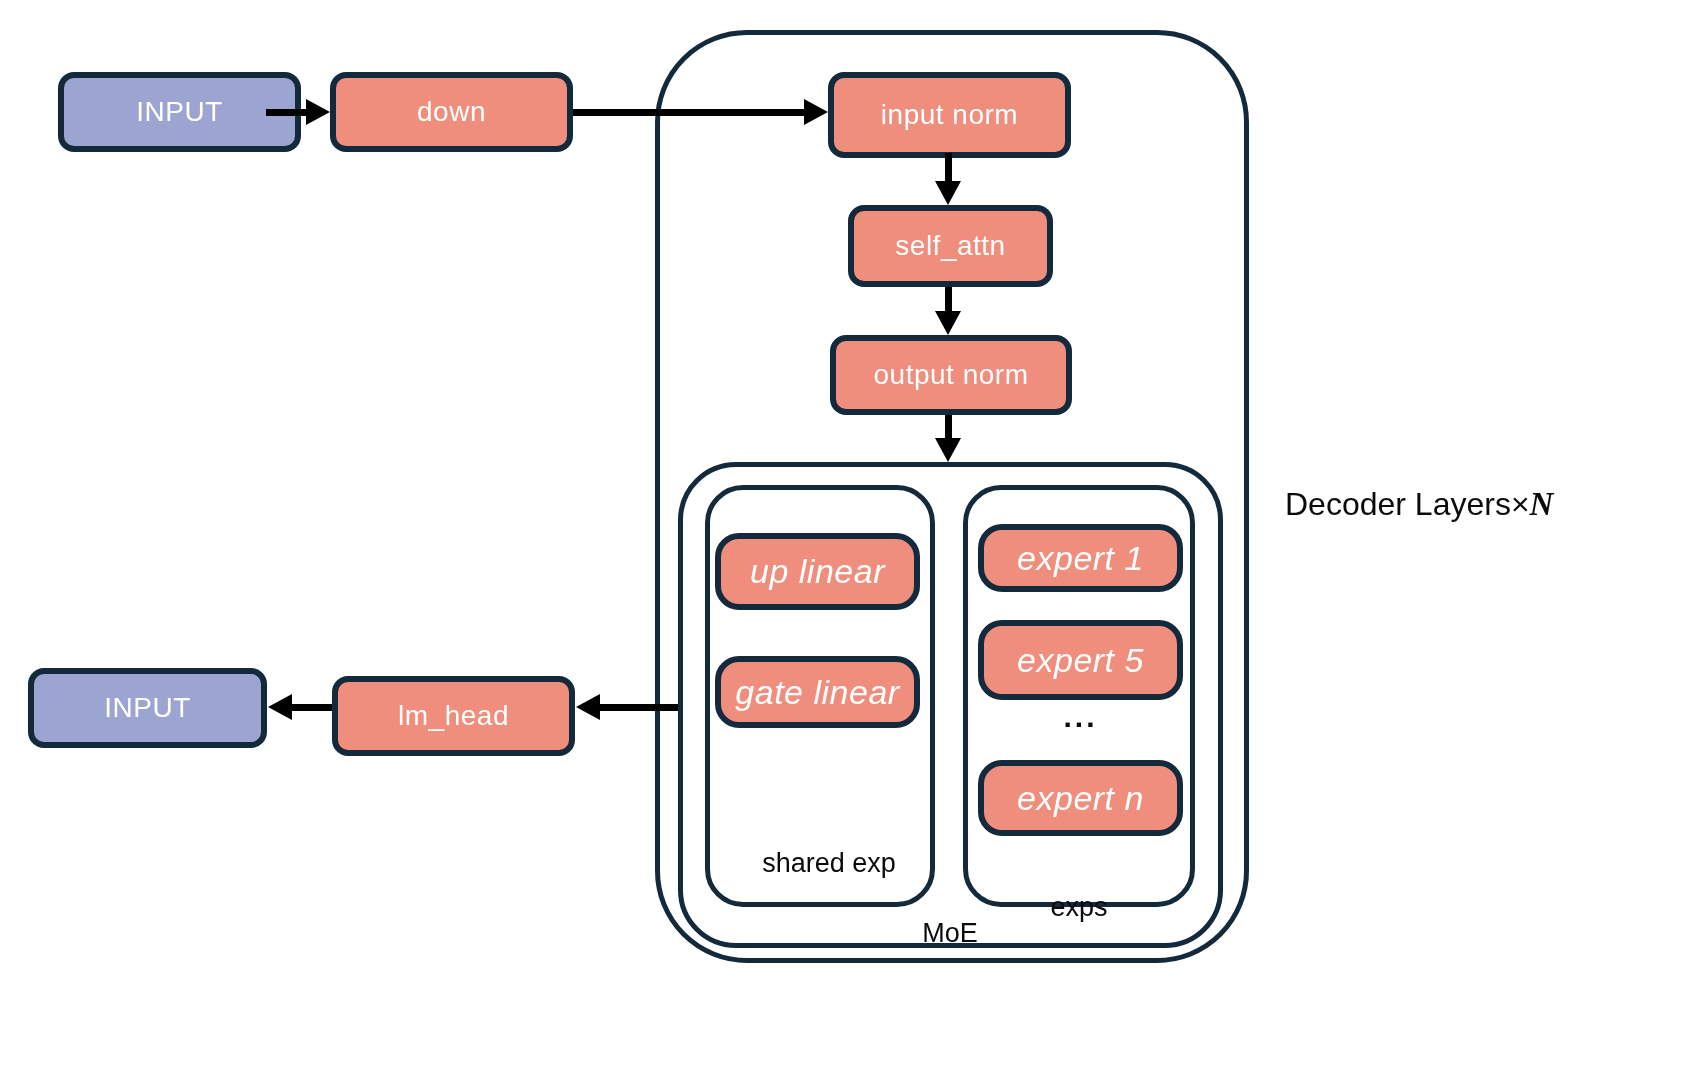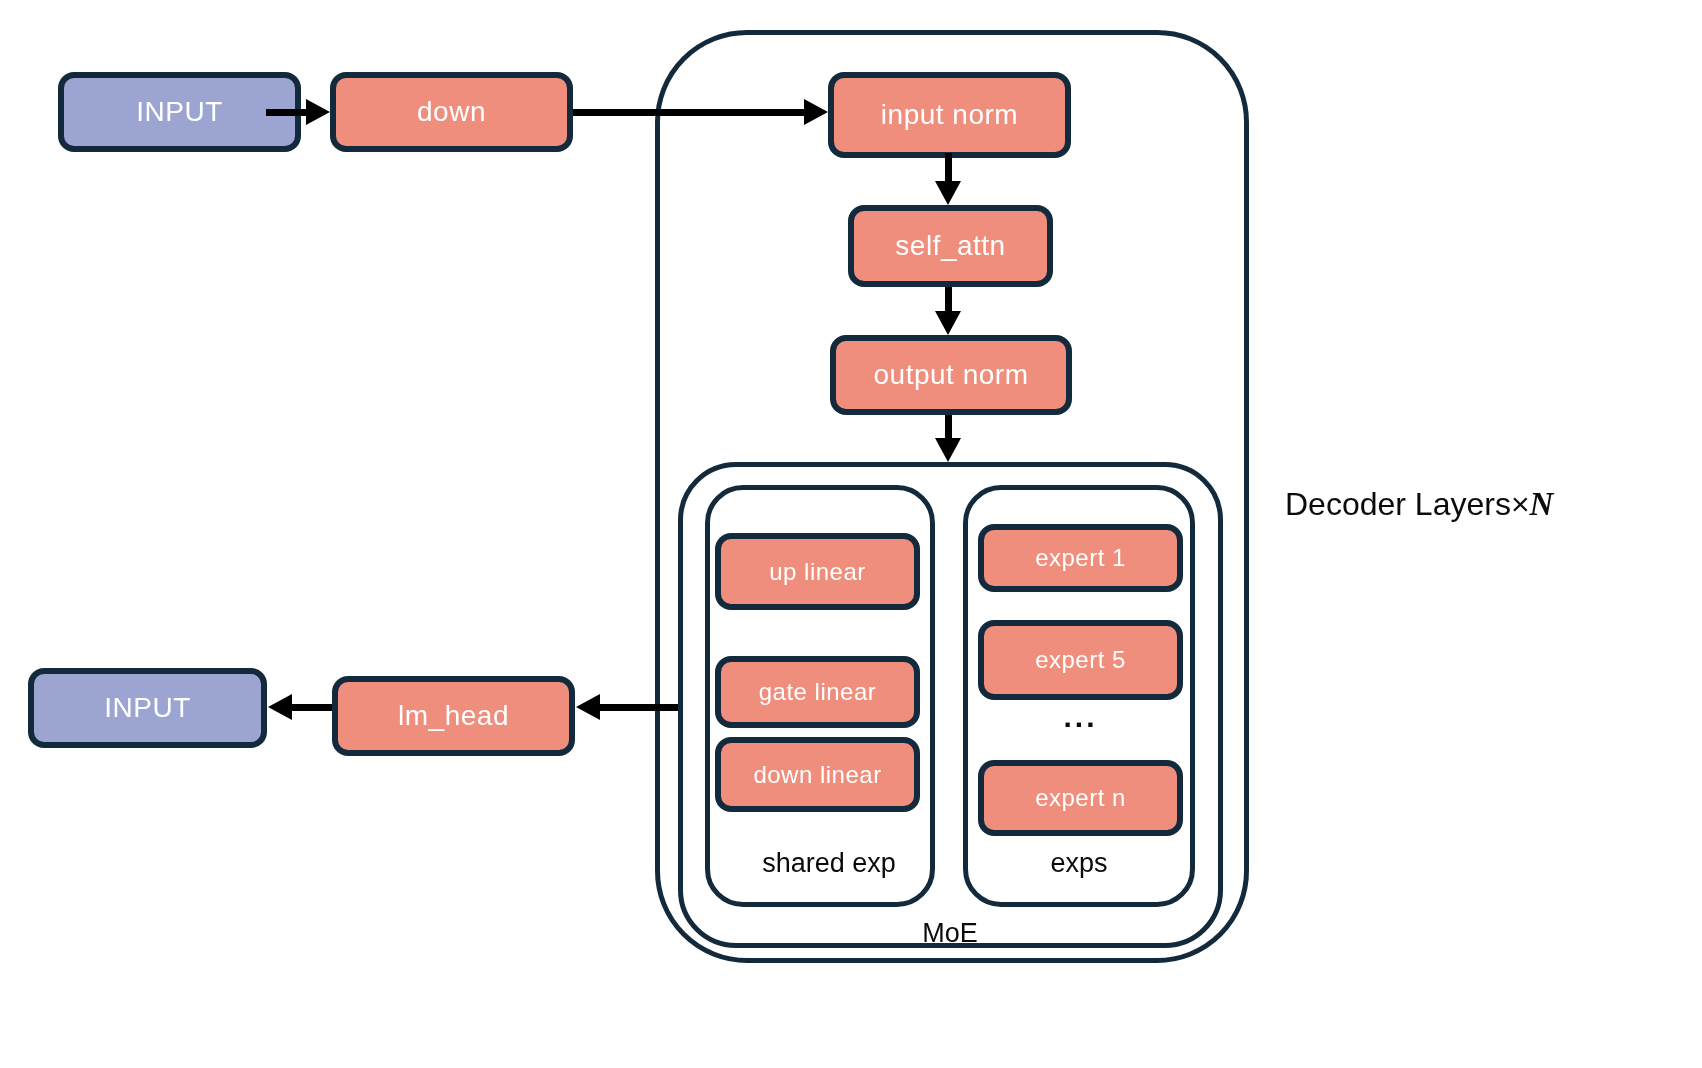--- a/index.html
+++ b/index.html
@@ -15,21 +15,21 @@
   html,body{width:1702px;height:1068px;background:var(--background);
     font-family:"Liberation Sans","DejaVu Sans",sans-serif;}
   .canvas{position:relative;width:1702px;height:1068px;background:var(--background);overflow:hidden;}
 
   
   .node{position:absolute;display:flex;align-items:center;justify-content:center;
     border:6px solid var(--border);border-radius:16px;
     color:var(--box-text);font-size:28px;letter-spacing:.5px;}
   .io{background:var(--io-fill);}
   .module{background:var(--module-fill);}
-  .small{font-size:24px;border-radius:16px;}
+  .small{font-size:34px;border-radius:24px;font-style:italic;}
 
   
   .container{position:absolute;border:5px solid var(--border);background:transparent;}
   .decoder{left:655px;top:30px;width:594px;height:933px;border-radius:92px;}
   .moe{left:678px;top:462px;width:545px;height:486px;border-radius:58px;}
   .panel{border-radius:38px;}
   .panel-shared{left:705px;top:485px;width:230px;height:422px;}
   .panel-exps{left:963px;top:485px;width:232px;height:422px;}
 
   
@@ -62,32 +62,31 @@
 
   <div class="node io" style="left:23px;top:72px;width:243px;height:80px;margin-left:35px;">INPUT</div>
   <div class="node module" style="left:330px;top:72px;width:243px;height:80px;">down</div>
   <div class="node module" style="left:828px;top:72px;width:243px;height:86px;">input norm</div>
 
   <div class="node module" style="left:848px;top:205px;width:205px;height:82px;">self_attn</div>
   <div class="node module" style="left:830px;top:335px;width:242px;height:80px;">output norm</div>
 
   <div class="node module small" style="left:715px;top:533px;width:205px;height:77px;">up linear</div>
   <div class="node module small" style="left:715px;top:656px;width:205px;height:72px;">gate linear</div>
-  <div class="node module small" style="left:715px;top:737px;width:205px;height:75px;">down linear</div>
 
   <div class="node module small" style="left:978px;top:524px;width:205px;height:68px;">expert 1</div>
   <div class="node module small" style="left:978px;top:620px;width:205px;height:80px;">expert 5</div>
   <div class="dots">...</div>
   <div class="node module small" style="left:978px;top:760px;width:205px;height:76px;">expert n</div>
 
   <div class="node io" style="left:28px;top:668px;width:239px;height:80px;">INPUT</div>
   <div class="node module" style="left:332px;top:668px;width:243px;height:80px;margin-top:8px;">lm_head</div>
 
   <div class="label panel-label" style="left:705px;">shared exp</div>
-  <div class="label panel-label" style="left:963px;width:232px;">exps</div>
+  <div class="label panel-label" style="left:963px;width:232px;margin-top:44px;">exps</div>
   <div class="label moe-label">MoE</div>
   <div class="label decoder-label"><span>Decoder Layers×</span><span class="nvar">N</span></div>
 
   <div>
     <div class="aline" style="left:266px;top:109px;width:41px;height:7px;"></div>
     <div class="ah ah-right" style="left:306px;top:99px;"></div>
   </div>
 
   <div>
     <div class="aline" style="left:573px;top:109px;width:232px;height:7px;"></div>

